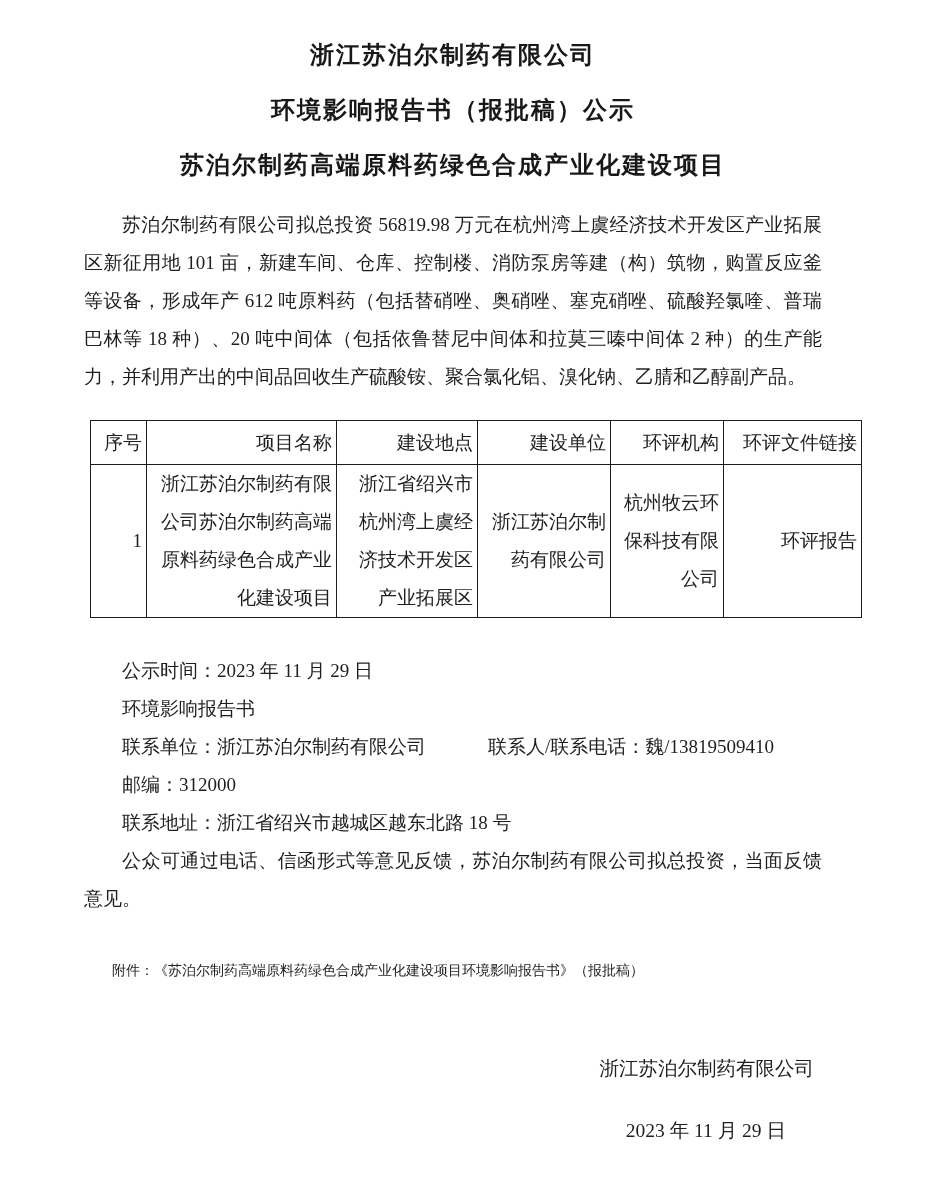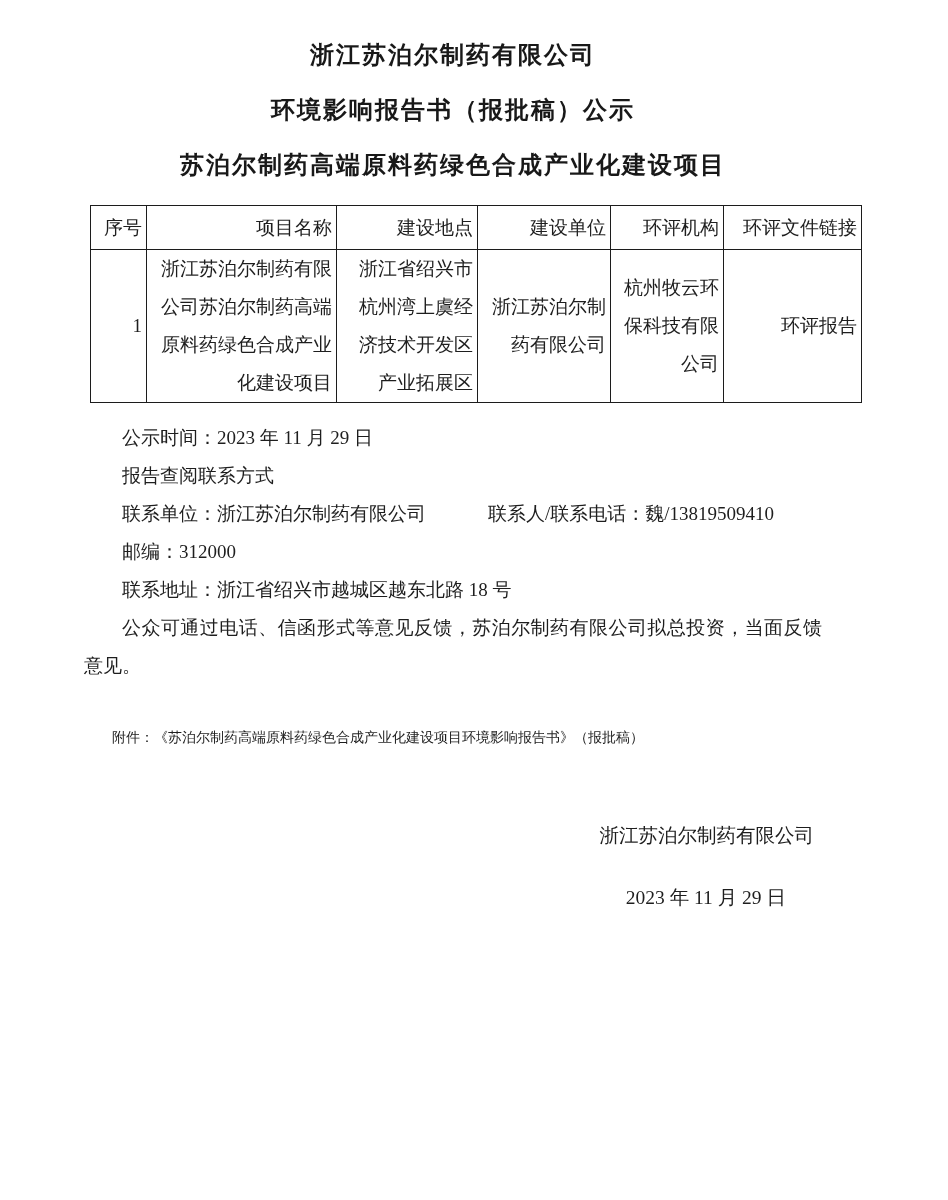--- a/index.html
+++ b/index.html
@@ -59,21 +59,21 @@
     line-height: 38px;
     height: 152px;
   }
   col.c-seq   { width: 56px; }
   col.c-name  { width: 190px; }
   col.c-loc   { width: 141px; }
   col.c-unit  { width: 133px; }
   col.c-eia   { width: 113px; }
   col.c-link  { width: 138px; }
   .contact {
-    margin-top: 16px;
+    margin-top: 34px;
     font-size: 19px;
     line-height: 38px;
   }
   .contact p { text-indent: 2em; }
   .contact p.feedback { text-align: justify; }
   .contact .person-phone { margin-left: 62px; }
   .attachment {
     margin-top: 34px;
     font-size: 14px;
     line-height: 38px;
@@ -90,20 +90,21 @@
 </style>
 </head>
 <body>
 
 <div class="page">
 
   <div class="title">浙江苏泊尔制药有限公司</div>
   <div class="title">环境影响报告书（报批稿）公示</div>
   <div class="title">苏泊尔制药高端原料药绿色合成产业化建设项目</div>
 
+  <p class="intro">苏泊尔制药有限公司拟总投资 56819.98 万元在杭州湾上虞经济技术开发区产业拓展区新征用地 101 亩，新建车间、仓库、控制楼、消防泵房等建（构）筑物，购置反应釜等设备，形成年产 612 吨原料药（包括替硝唑、奥硝唑、塞克硝唑、硫酸羟氯喹、普瑞巴林等 18 种）、20 吨中间体（包括依鲁替尼中间体和拉莫三嗪中间体 2 种）的生产能力，并利用产出的中间品回收生产硫酸铵、聚合氯化铝、溴化钠、乙腈和乙醇副产品。</p>
 
   <table class="project-table">
     <colgroup>
       <col class="c-seq">
         <col class="c-name">
         <col class="c-loc">
       <col class="c-unit">
         <col class="c-eia">
         <col class="c-link">
     </colgroup>
@@ -124,21 +125,21 @@
         <td>浙江省绍兴市杭州湾上虞经济技术开发区产业拓展区</td>
         <td>浙江苏泊尔制药有限公司</td>
         <td>杭州牧云环保科技有限公司</td>
         <td>环评报告</td>
       </tr>
     </tbody>
   </table>
 
   <div class="contact">
     <p>公示时间：2023 年 11 月 29 日</p>
-    <p>报告查阅联系方式</p>
+    <p>环境影响报告书</p>
     <p><span>联系单位：浙江苏泊尔制药有限公司</span><span class="person-phone">联系人/联系电话：魏/13819509410</span></p>
     <p>邮编：312000</p>
     <p>联系地址：浙江省绍兴市越城区越东北路 18 号</p>
     <p class="feedback">公众可通过电话、信函形式等意见反馈，苏泊尔制药有限公司拟总投资，当面反馈意见。</p>
   </div>
 
   <p class="attachment">附件：《苏泊尔制药高端原料药绿色合成产业化建设项目环境影响报告书》（报批稿）</p>
 
   <div class="footer">
     <p class="company">浙江苏泊尔制药有限公司</p>

